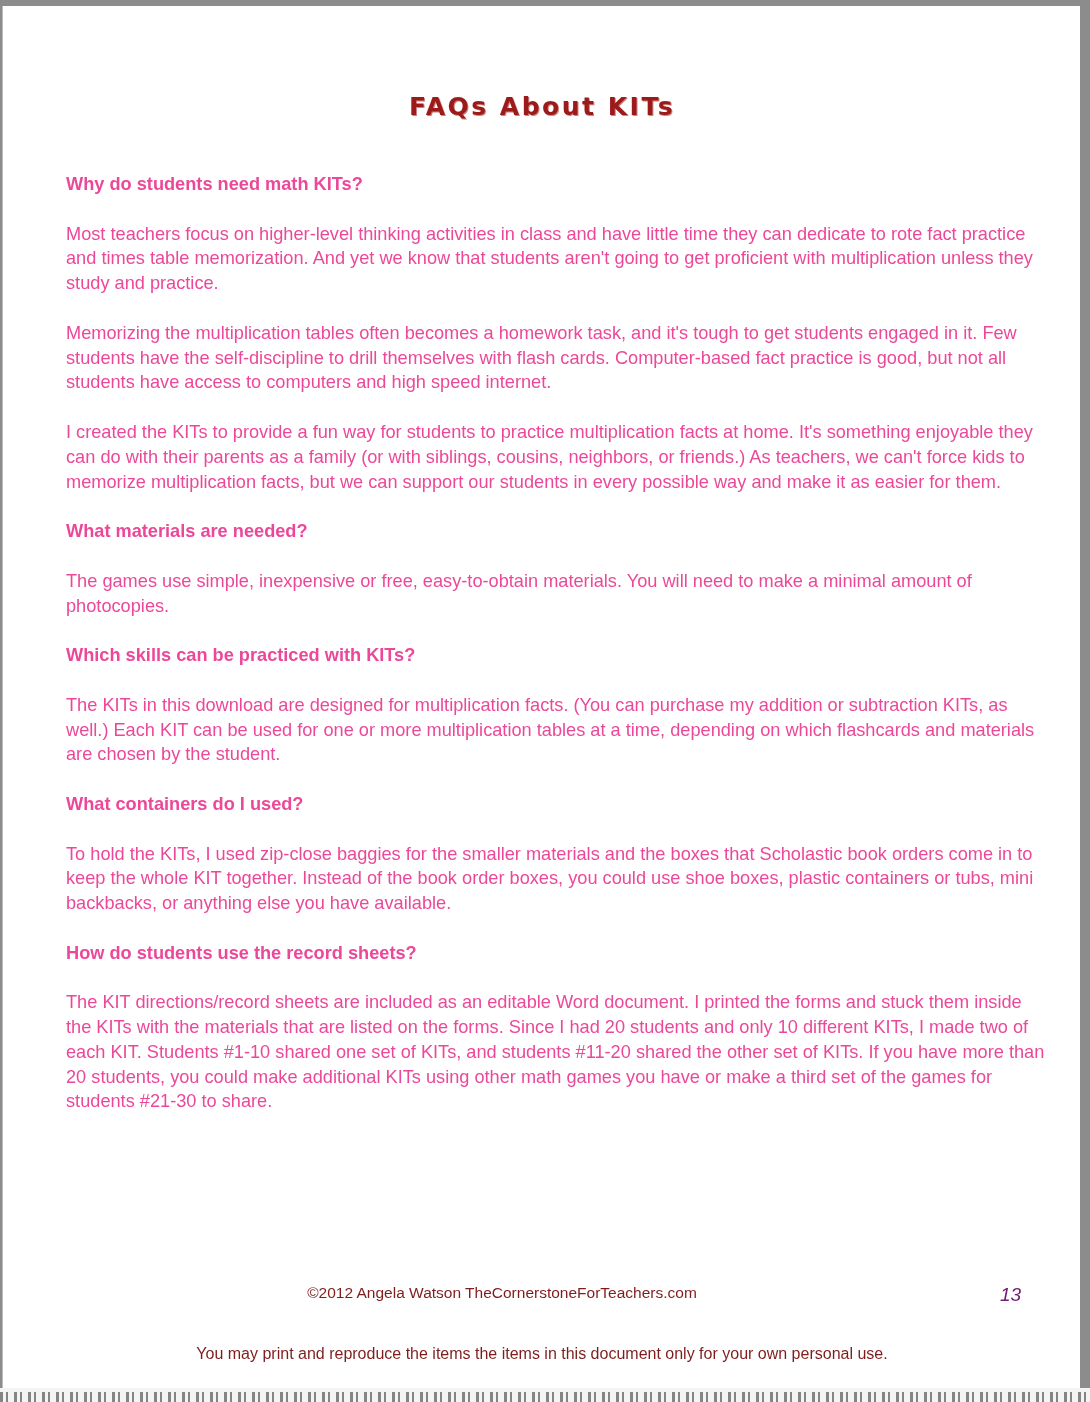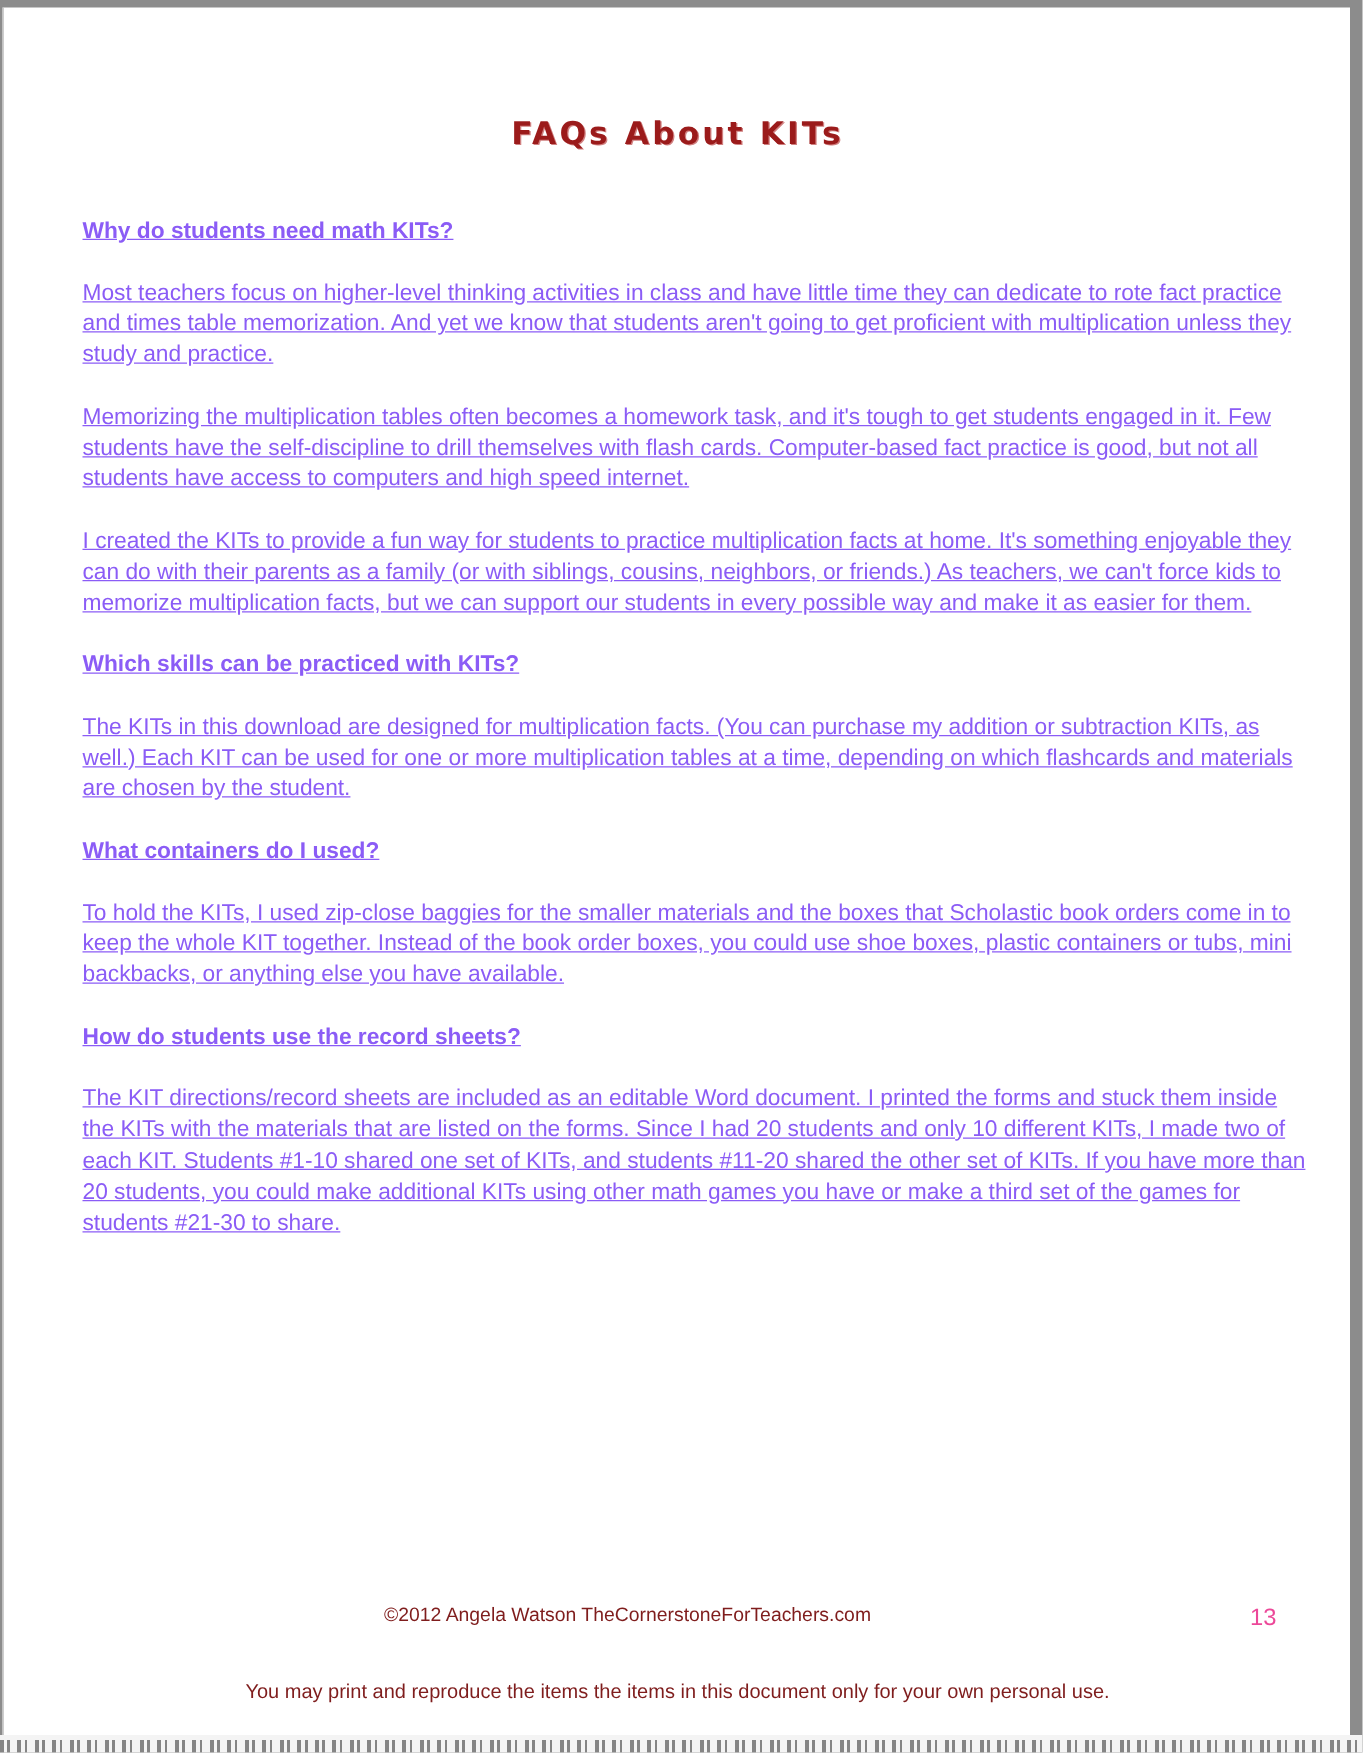--- a/index.html
+++ b/index.html
@@ -56,22 +56,21 @@
       text-shadow: 1px 1px 0 #d08080;
     }
     .content {
       position: absolute;
       left: 63px;
       top: 166px;
       width: 980px;
       font-family: "Liberation Sans", sans-serif;
       font-size: 18.2px;
       line-height: 24.8px;
-      color: #8b5cf6;
-      text-decoration: underline;
+      color: #ec4899;
     }
     .content .q {
       font-weight: bold;
       margin: 0 0 24.8px 0;
     }
     .content .p {
       margin: 0 0 24.8px 0;
     }
     .footer {
       position: absolute;
@@ -93,35 +92,40 @@
       line-height: 20px;
       margin-left: 0px;
       margin-top: 40px;
     }
     .page-number {
       position: absolute;
       top: 1278px;
       left: 997px;
       font-family: "Liberation Sans", sans-serif;
       font-size: 19px;
-      color: #ec4899;
+      color: #701a75;
+      font-style: italic;
     }
   </style>
 </head>
 <body>
 
 <div class="page">
   <div class="title">FAQs About KITs</div>
 
   <div class="content">
     <div>
       <div class="q">Why do students need math KITs?</div>
       <div class="p">Most teachers focus on higher-level thinking activities in class and have little time they can dedicate to rote fact practice and times table memorization. And yet we know that students aren't going to get proficient with multiplication unless they study and practice.</div>
       <div class="p">Memorizing the multiplication tables often becomes a homework task, and it's tough to get students engaged in it. Few students have the self-discipline to drill themselves with flash cards. Computer-based fact practice is good, but not all students have access to computers and high speed internet.</div>
       <div class="p">I created the KITs to provide a fun way for students to practice multiplication facts at home. It's something enjoyable they can do with their parents as a family (or with siblings, cousins, neighbors, or friends.) As teachers, we can't force kids to memorize multiplication facts, but we can support our students in every possible way and make it as easier for them.</div>
+    </div>
+    <div>
+      <div class="q">What materials are needed?</div>
+      <div class="p">The games use simple, inexpensive or free, easy-to-obtain materials. You will need to make a minimal amount of photocopies.</div>
     </div>
     <div>
       <div class="q">Which skills can be practiced with KITs?</div>
       <div class="p">The KITs in this download are designed for multiplication facts.  (You can purchase my addition or subtraction KITs, as well.)  Each KIT can be used for one or more multiplication tables at a time, depending on which flashcards and materials are chosen by the student.</div>
     </div>
     <div>
       <div class="q">What containers do I used?</div>
       <div class="p">To hold the KITs, I used zip-close baggies for the smaller materials and the boxes that Scholastic book orders come in to keep the whole KIT together. Instead of the book order boxes, you could use shoe boxes, plastic containers or tubs, mini backbacks, or anything else you have available.</div>
     </div>
     <div>

